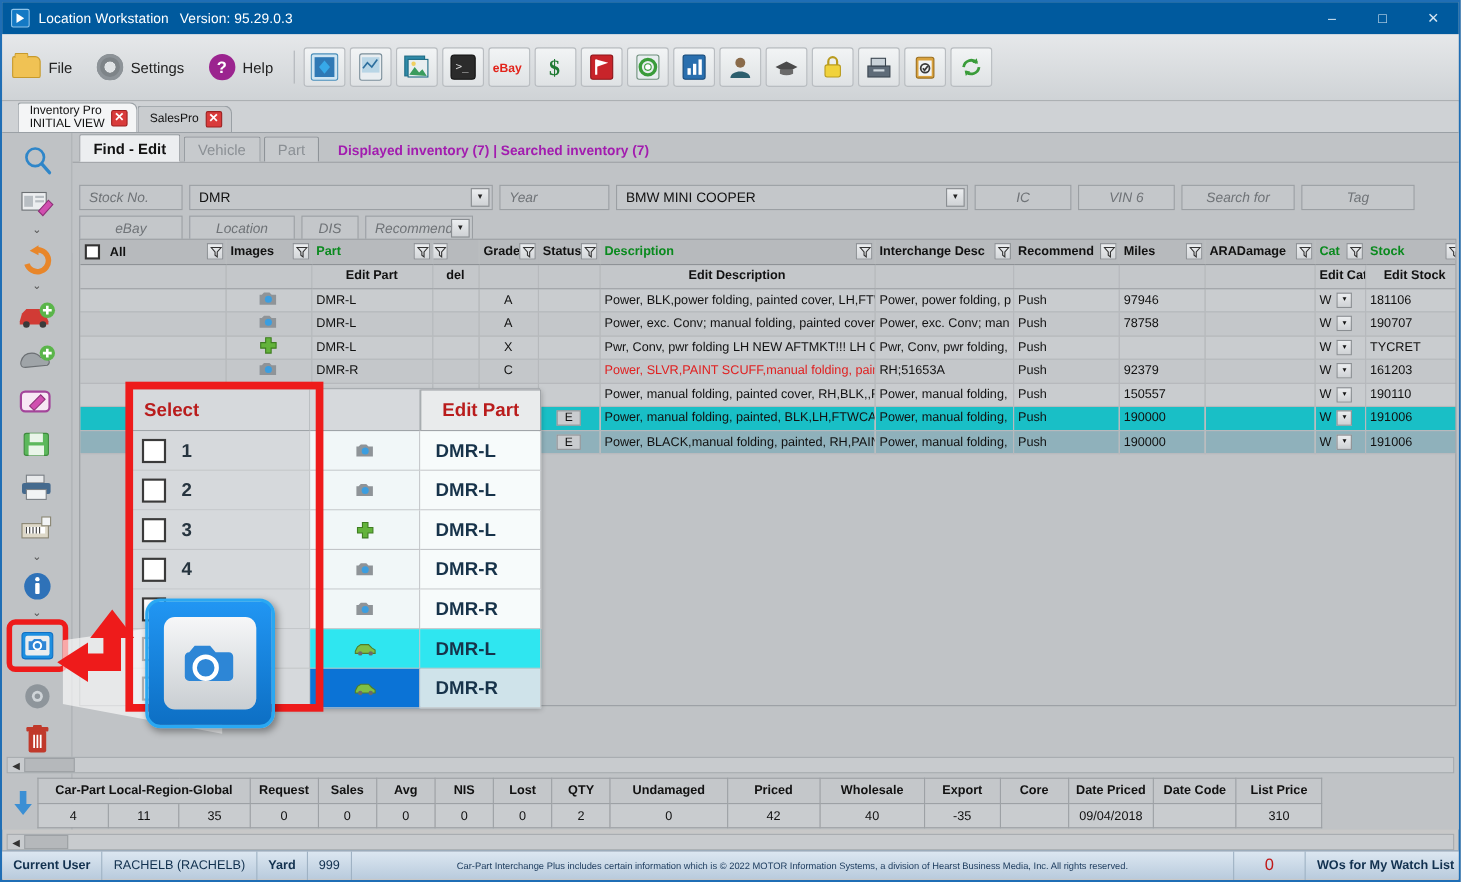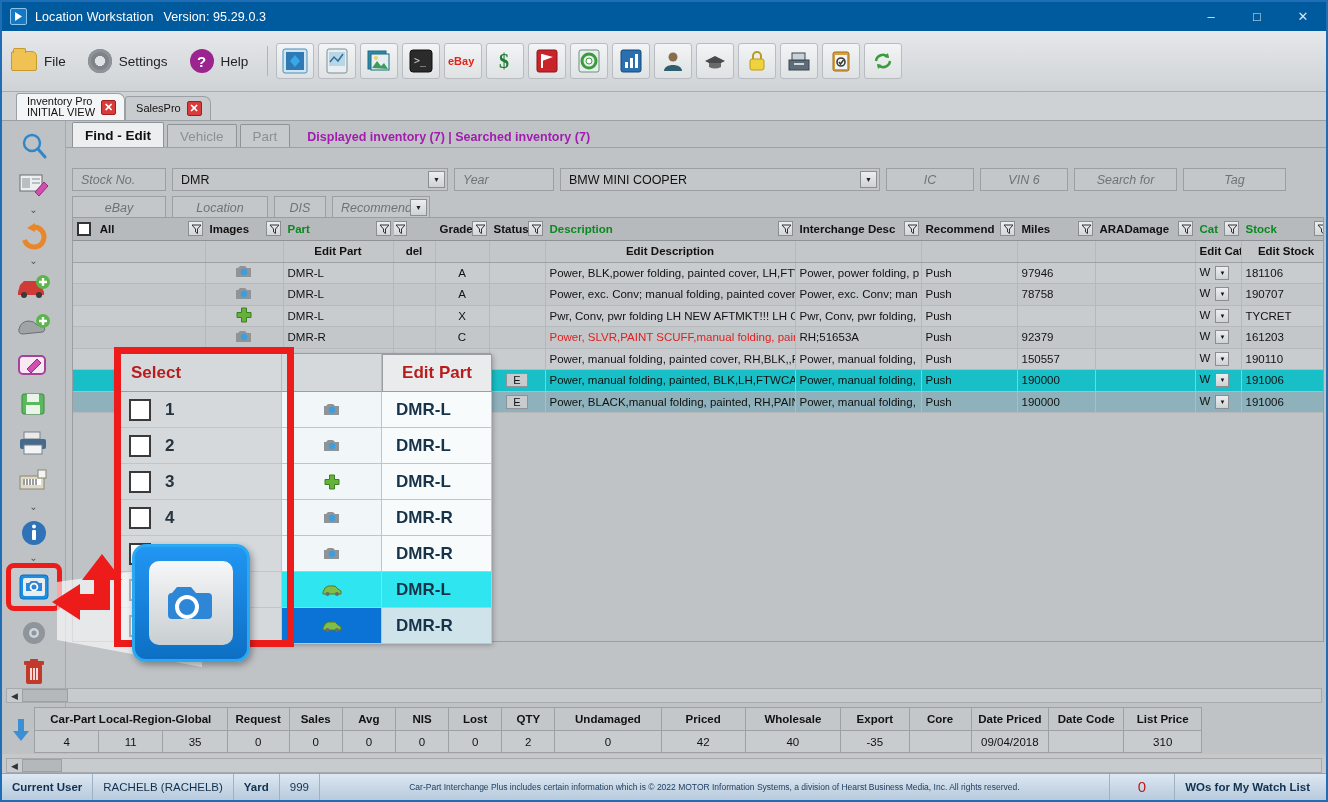--- a/index.html
+++ b/index.html
@@ -903,17 +903,17 @@
       <div class="hs-arrow">◀</div>
       <div class="hs-thumb" style="width:40px"></div>
     </div>
     <div class="status">
       <div class="st-cell st-bold">Current User</div>
       <div class="st-cell">RACHELB (RACHELB)</div>
       <div class="st-cell st-bold">Yard</div>
       <div class="st-cell">999</div>
       <div class="copyright">Car-Part Interchange Plus includes certain information which is © 2022 MOTOR Information Systems, a division of Hearst Business Media, Inc. All rights reserved.</div>
       <div class="st-cell" style="color:#c01818;font-size:15px;border-left:1px solid #9fb2c4;padding:0 28px">0</div>
-      <div class="st-cell st-bold" style="border-right:none;padding-right:16px">WOs for My Watch List</div>
+      <div class="st-cell st-bold" style="border-right:none;padding-right:4px">WOs for My Watch List</div>
     </div>
   </div>
 
 </div>
 
 </body></html>

